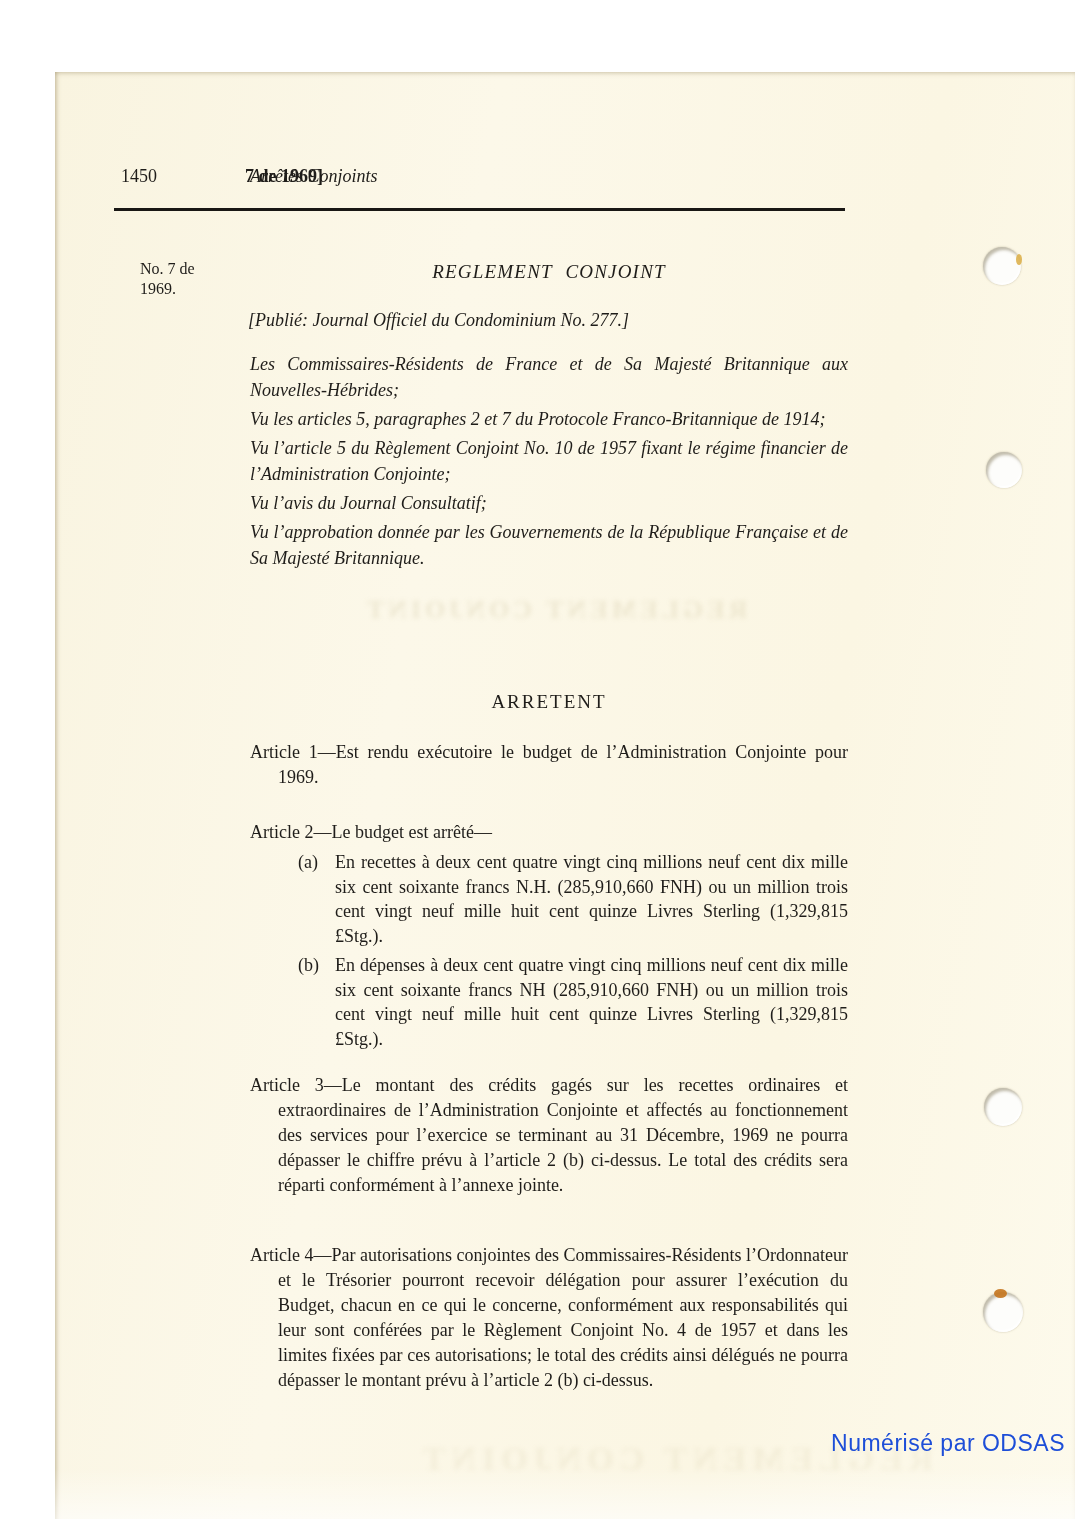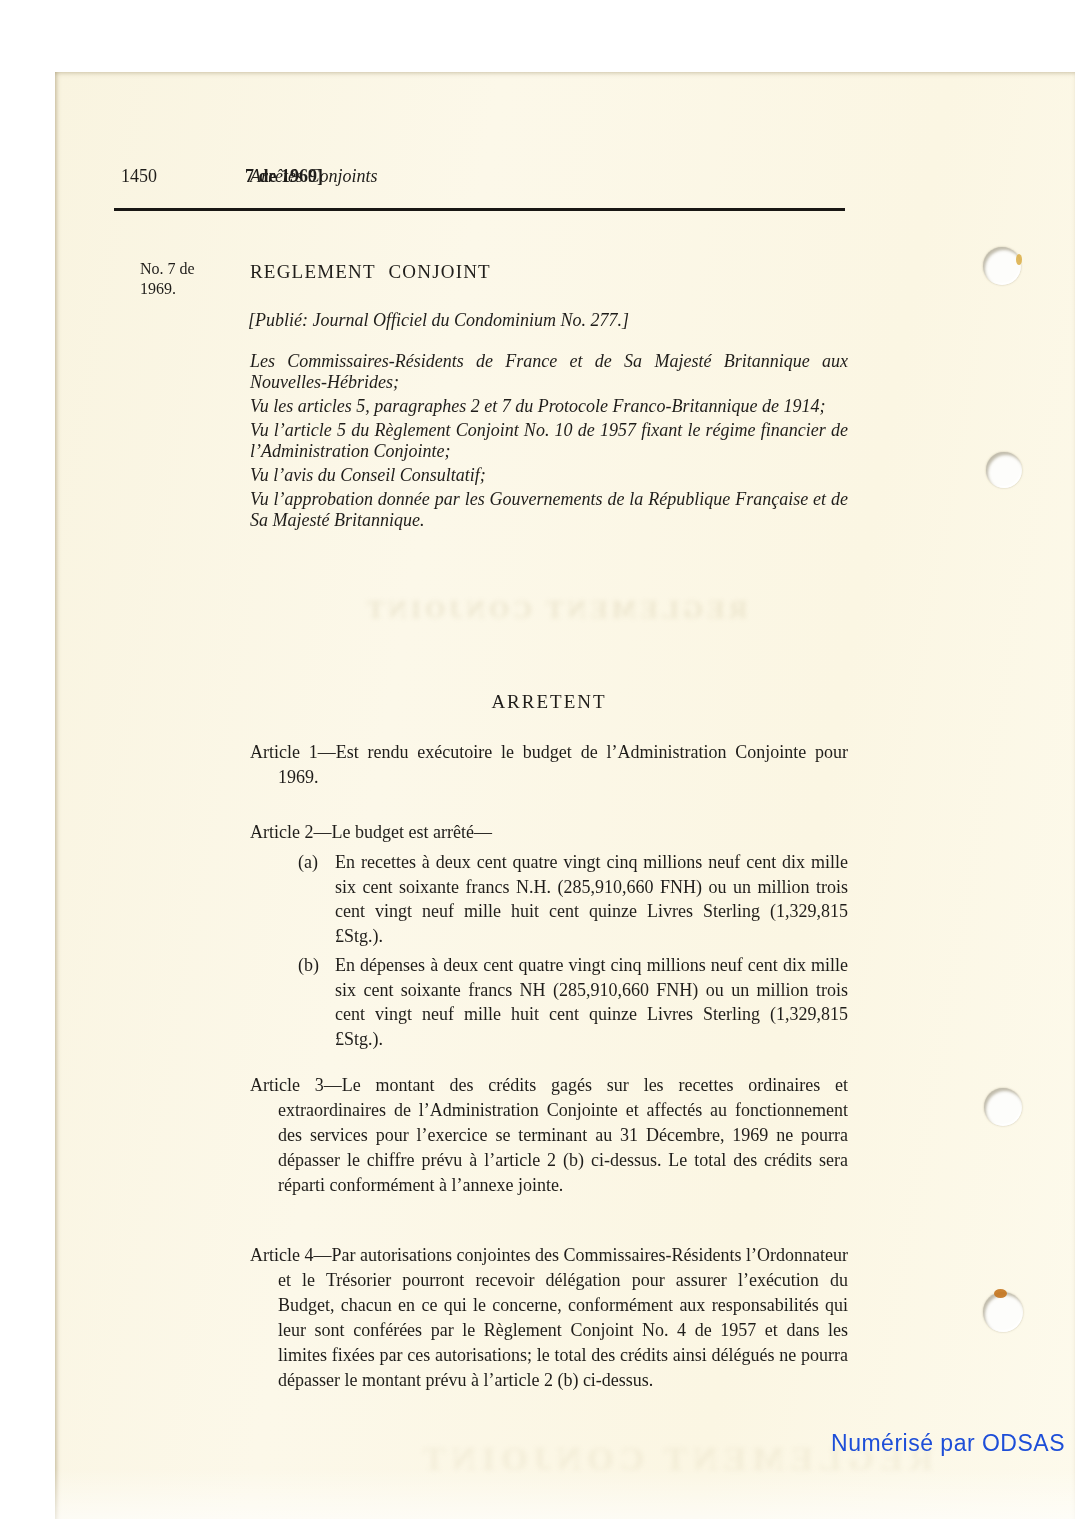--- a/index.html
+++ b/index.html
@@ -40,32 +40,32 @@
     width: 731px; height: 3px; background: #191714;
   }
 
   
   .margin-note {
     position: absolute; left: 85px; top: 187px;
     font-size: 16px; line-height: 20px; white-space: pre-line;
   }
   .doc-title {
     position: absolute; left: 195px; top: 189px; width: 598px;
-    text-align: left; font-size: 19px;
-    letter-spacing: 1.2px; word-spacing: 7px;
+    text-align: center; font-size: 19px;
+    letter-spacing: 1.2px; word-spacing: 7px; font-style: italic;
   }
   .published {
     position: absolute; left: 193px; top: 238px;
     font-style: italic; font-size: 18px;
   }
 
   
   .preamble {
     position: absolute; left: 195px; top: 279px; width: 598px;
-    font-style: italic; font-size: 18px; line-height: 21px;
+    font-style: italic; font-size: 18px; line-height: 26px;
     text-align: justify;
   }
   .preamble p { margin: 0 0 3px 0; }
 
   
   .arretent {
     position: absolute; left: 195px; top: 619px; width: 598px;
     text-align: center; font-size: 19px; letter-spacing: 2px;
   }
 
@@ -141,21 +141,21 @@
 
   <div class="margin-note">No. 7 de
 1969.</div>
   <div class="doc-title">REGLEMENT CONJOINT</div>
   <div class="published">[Publié: Journal Officiel du Condominium No. 277.]</div>
 
   <div class="preamble">
     <p>Les Commissaires-Résidents de France et de Sa Majesté Britannique aux Nouvelles-Hébrides;</p>
     <p>Vu les articles 5, paragraphes 2 et 7 du Protocole Franco-Britannique de 1914;</p>
     <p>Vu l’article 5 du Règlement Conjoint No. 10 de 1957 fixant le régime financier de l’Administration Conjointe;</p>
-    <p>Vu l’avis du Conseil Consultatif;</p>
+    <p>Vu l’avis du Journal Consultatif;</p>
     <p>Vu l’approbation donnée par les Gouvernements de la République Française et de Sa Majesté Britannique.</p>
   </div>
 
   <div class="arretent">ARRETENT</div>
 
   <div class="article" id="art1">
     <p class="hang">Article 1—Est rendu exécutoire le budget de l’Administration Conjointe pour 1969.</p>
   </div>
 
   <div class="article" id="art2">

